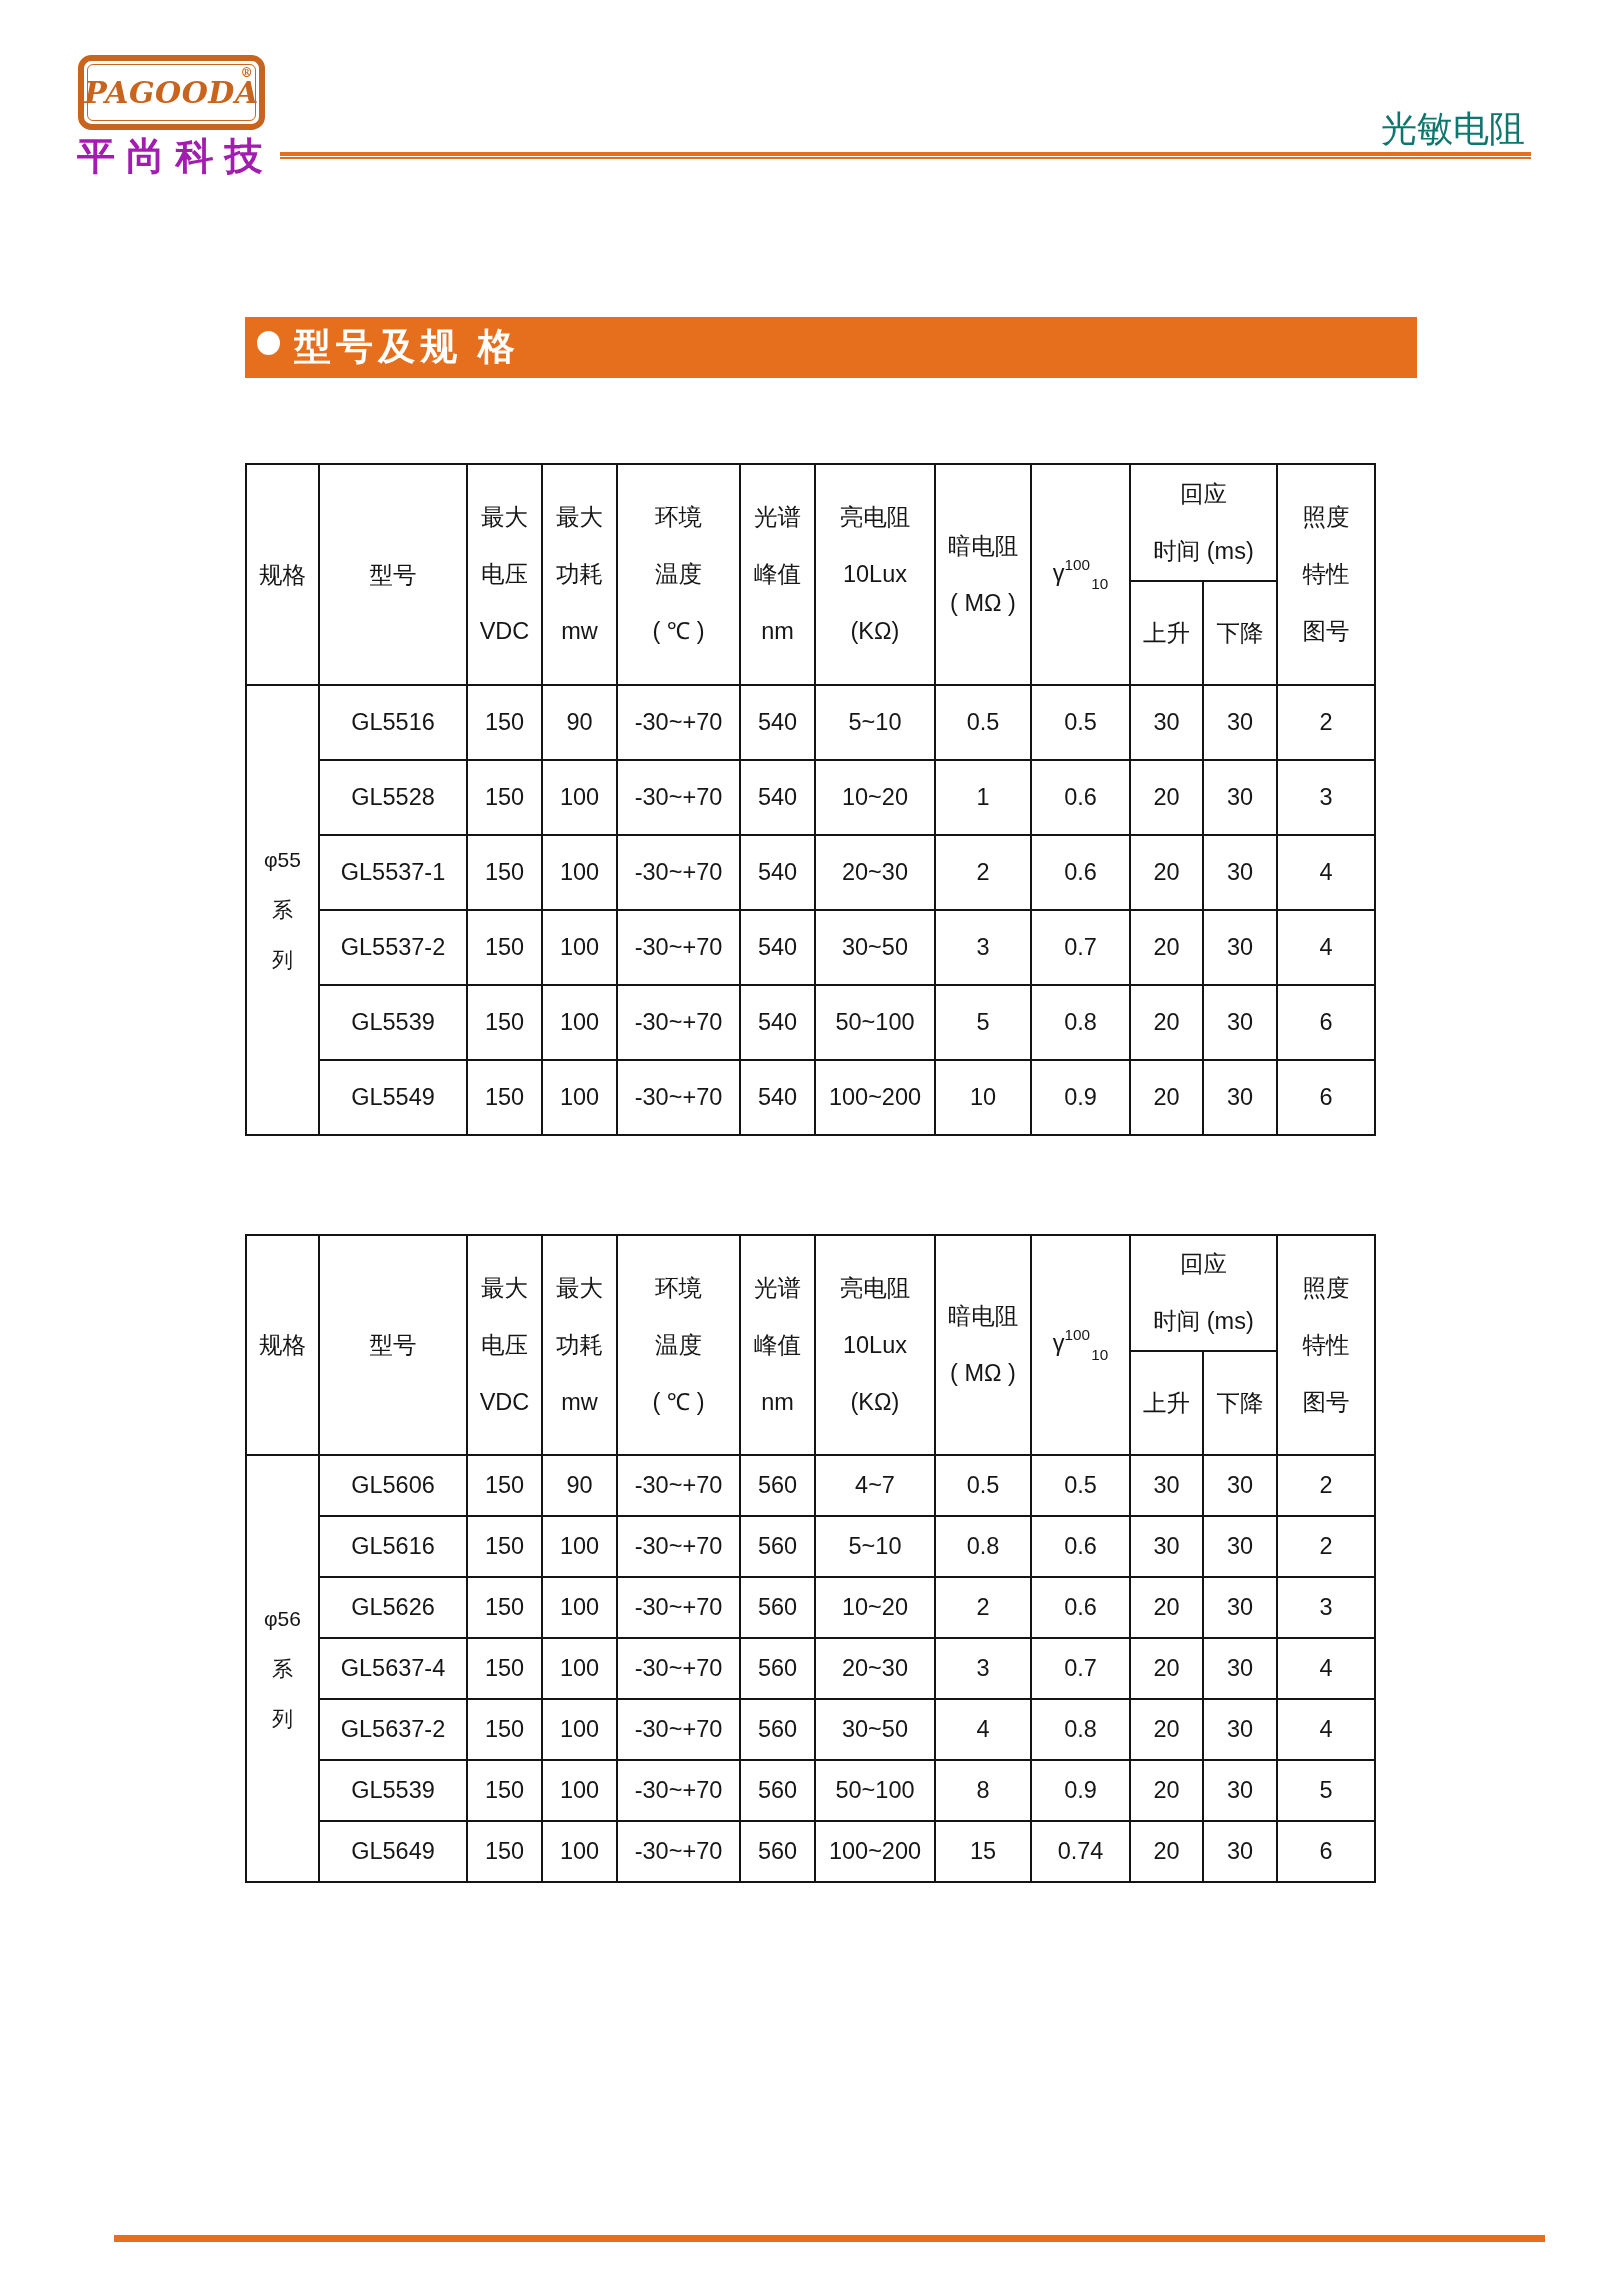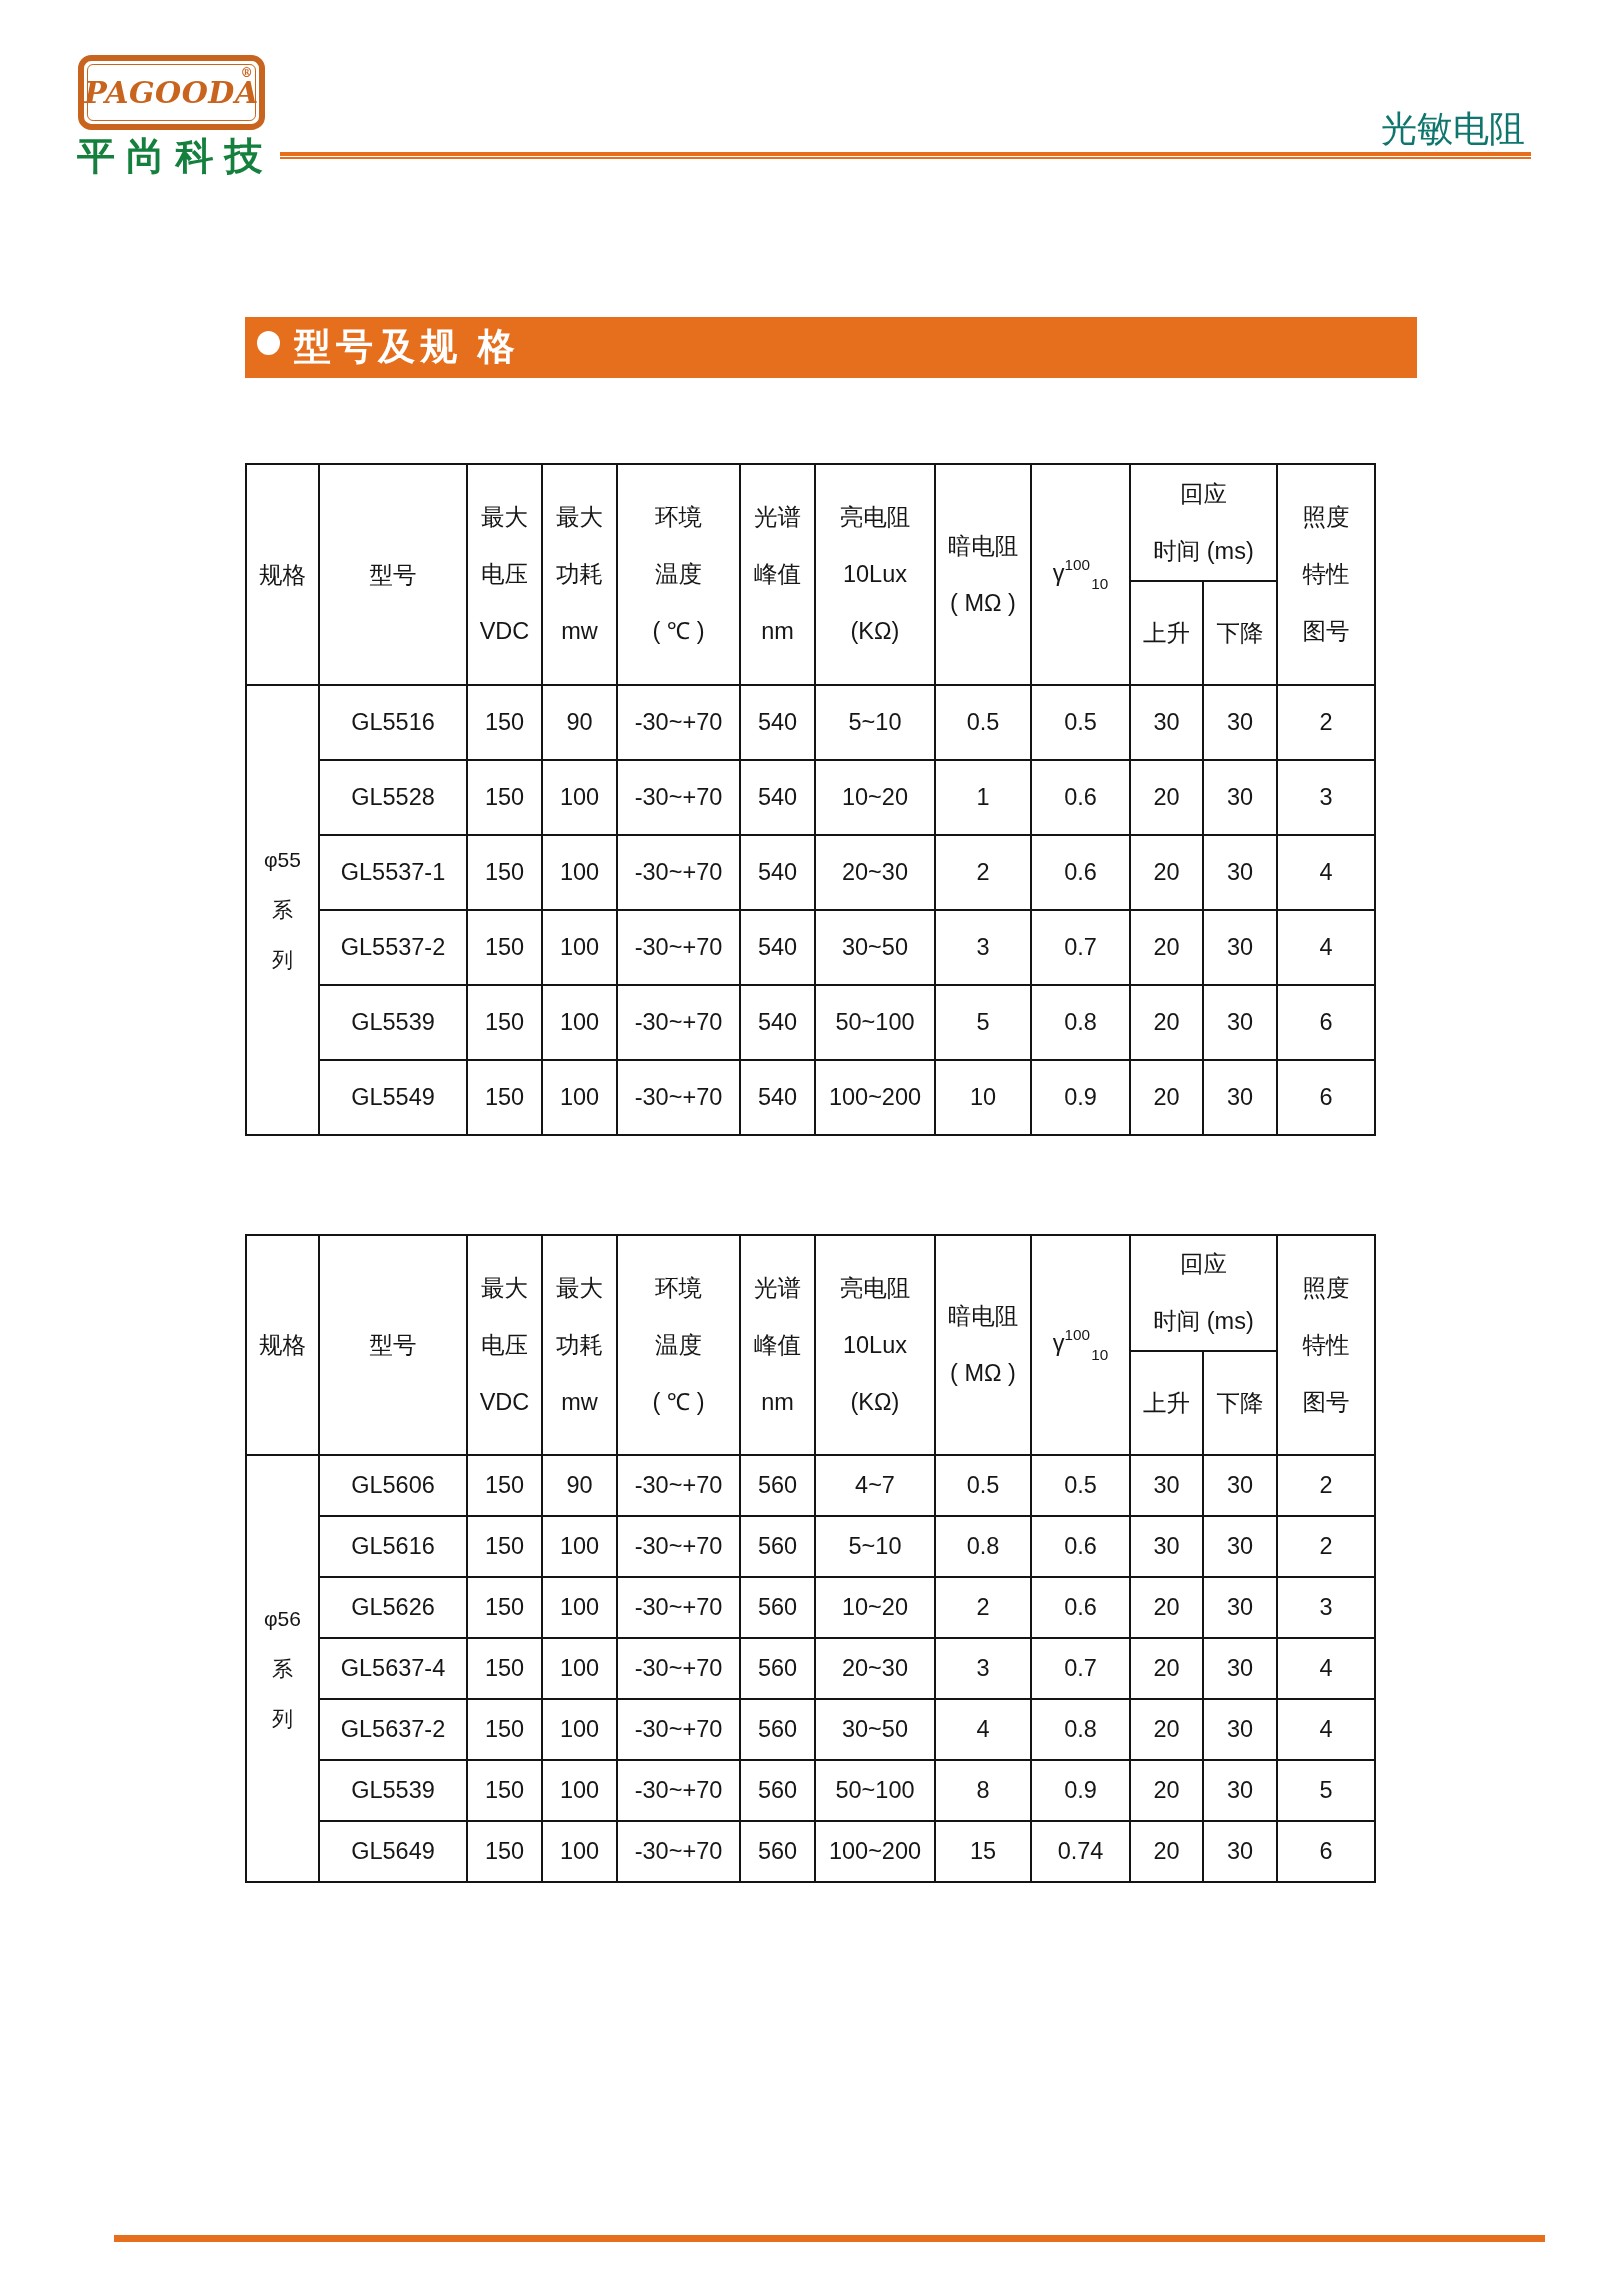--- a/index.html
+++ b/index.html
@@ -25,21 +25,21 @@
   .logo-text{
     font-family:"DejaVu Serif",serif;font-style:italic;font-weight:bold;
     font-size:30px;color:var(--logo-orange);letter-spacing:0.5px;white-space:nowrap;
   }
   .logo-r{
     position:absolute;right:2px;top:0px;font-size:12.3px;font-weight:bold;color:var(--logo-orange);
     font-family:"DejaVu Serif",serif;
   }
   .company{
     position:absolute;left:77px;top:131px;font-size:38px;font-weight:bold;
-    letter-spacing:11.2px;color:#15803d;white-space:nowrap;
+    letter-spacing:11.2px;color:#a21caf;white-space:nowrap;
   }
   .product{
     position:absolute;left:1381px;top:105px;font-size:36px;color:#0f766e;white-space:nowrap;
   }
   .rule-thick{position:absolute;left:280px;top:152px;width:1251px;height:3.6px;background:var(--orange);}
   .rule-thin{position:absolute;left:280px;top:157px;width:1251px;height:2px;background:var(--orange);}
   
   .banner{
     position:absolute;left:245px;top:317px;width:1172px;height:61px;background:var(--orange);
   }

